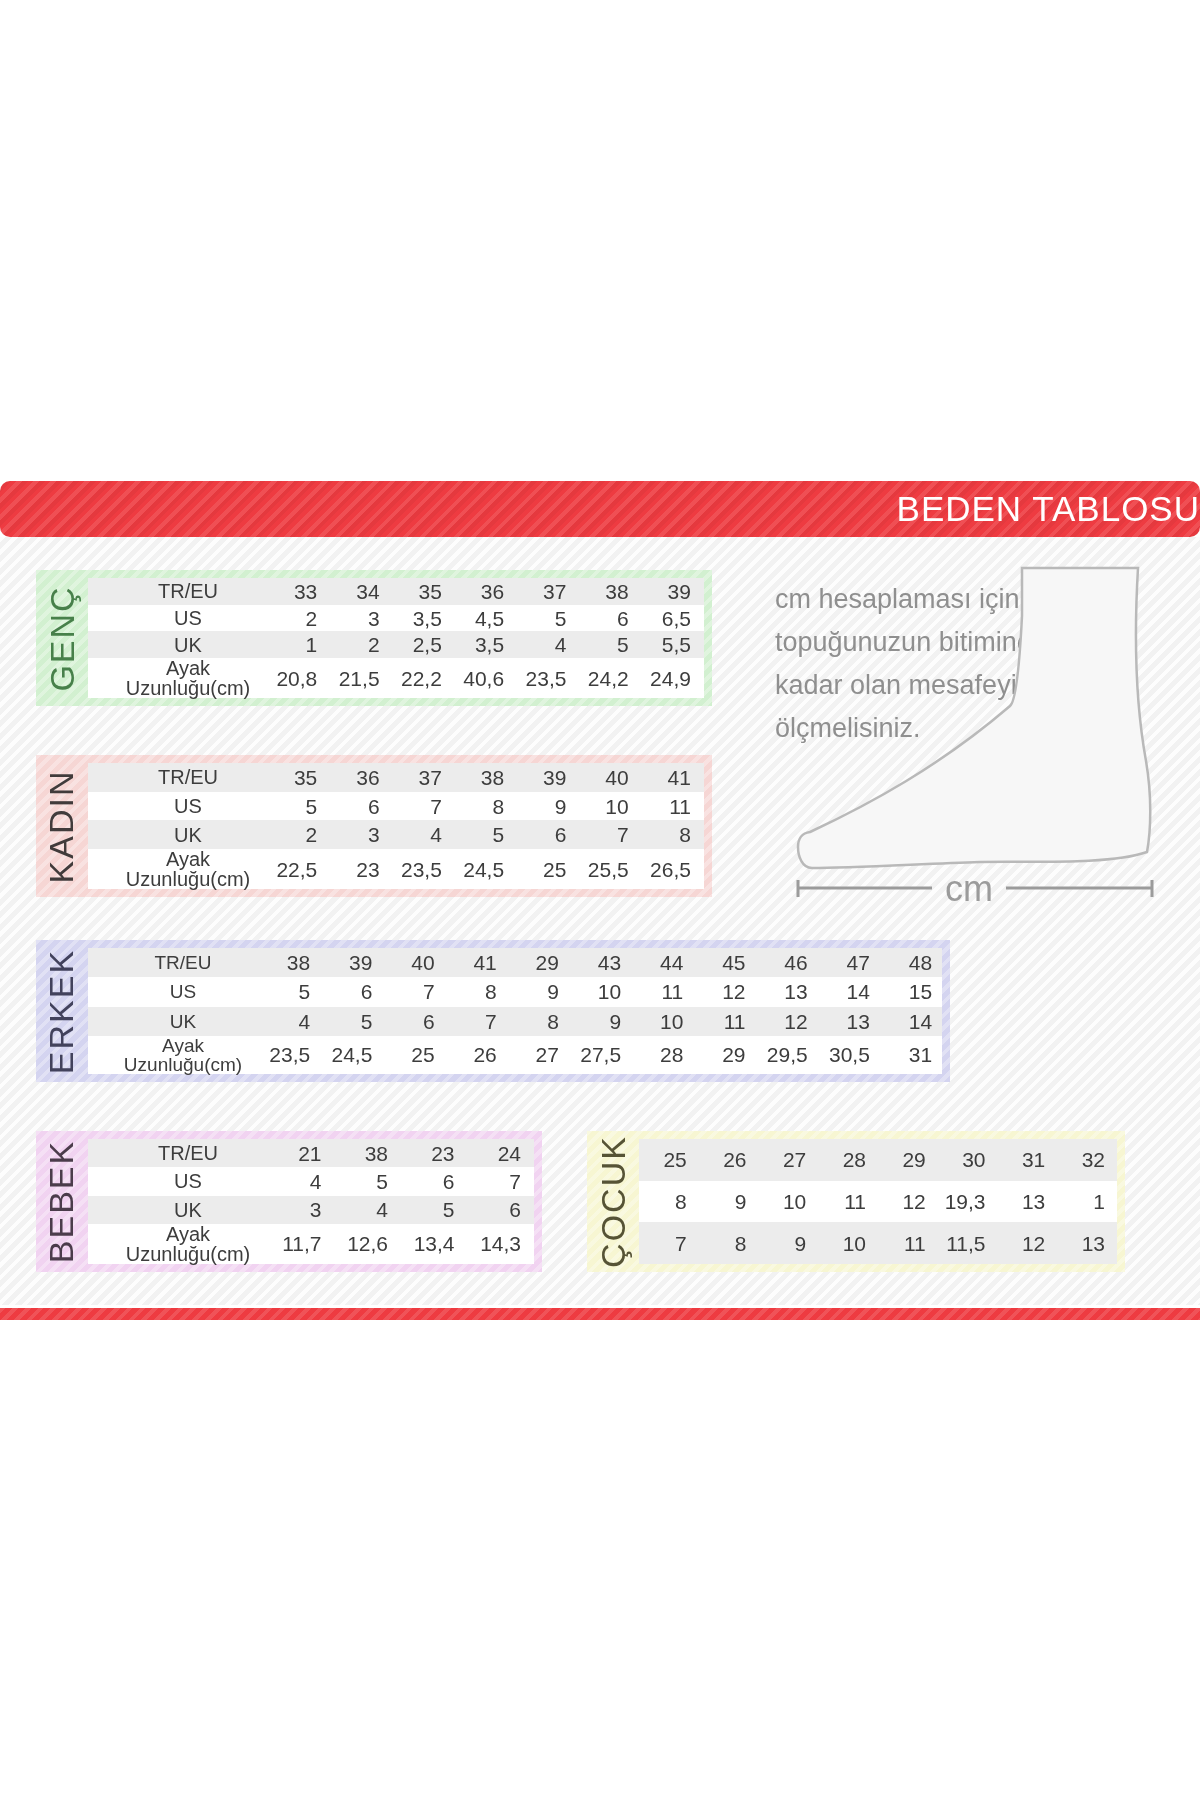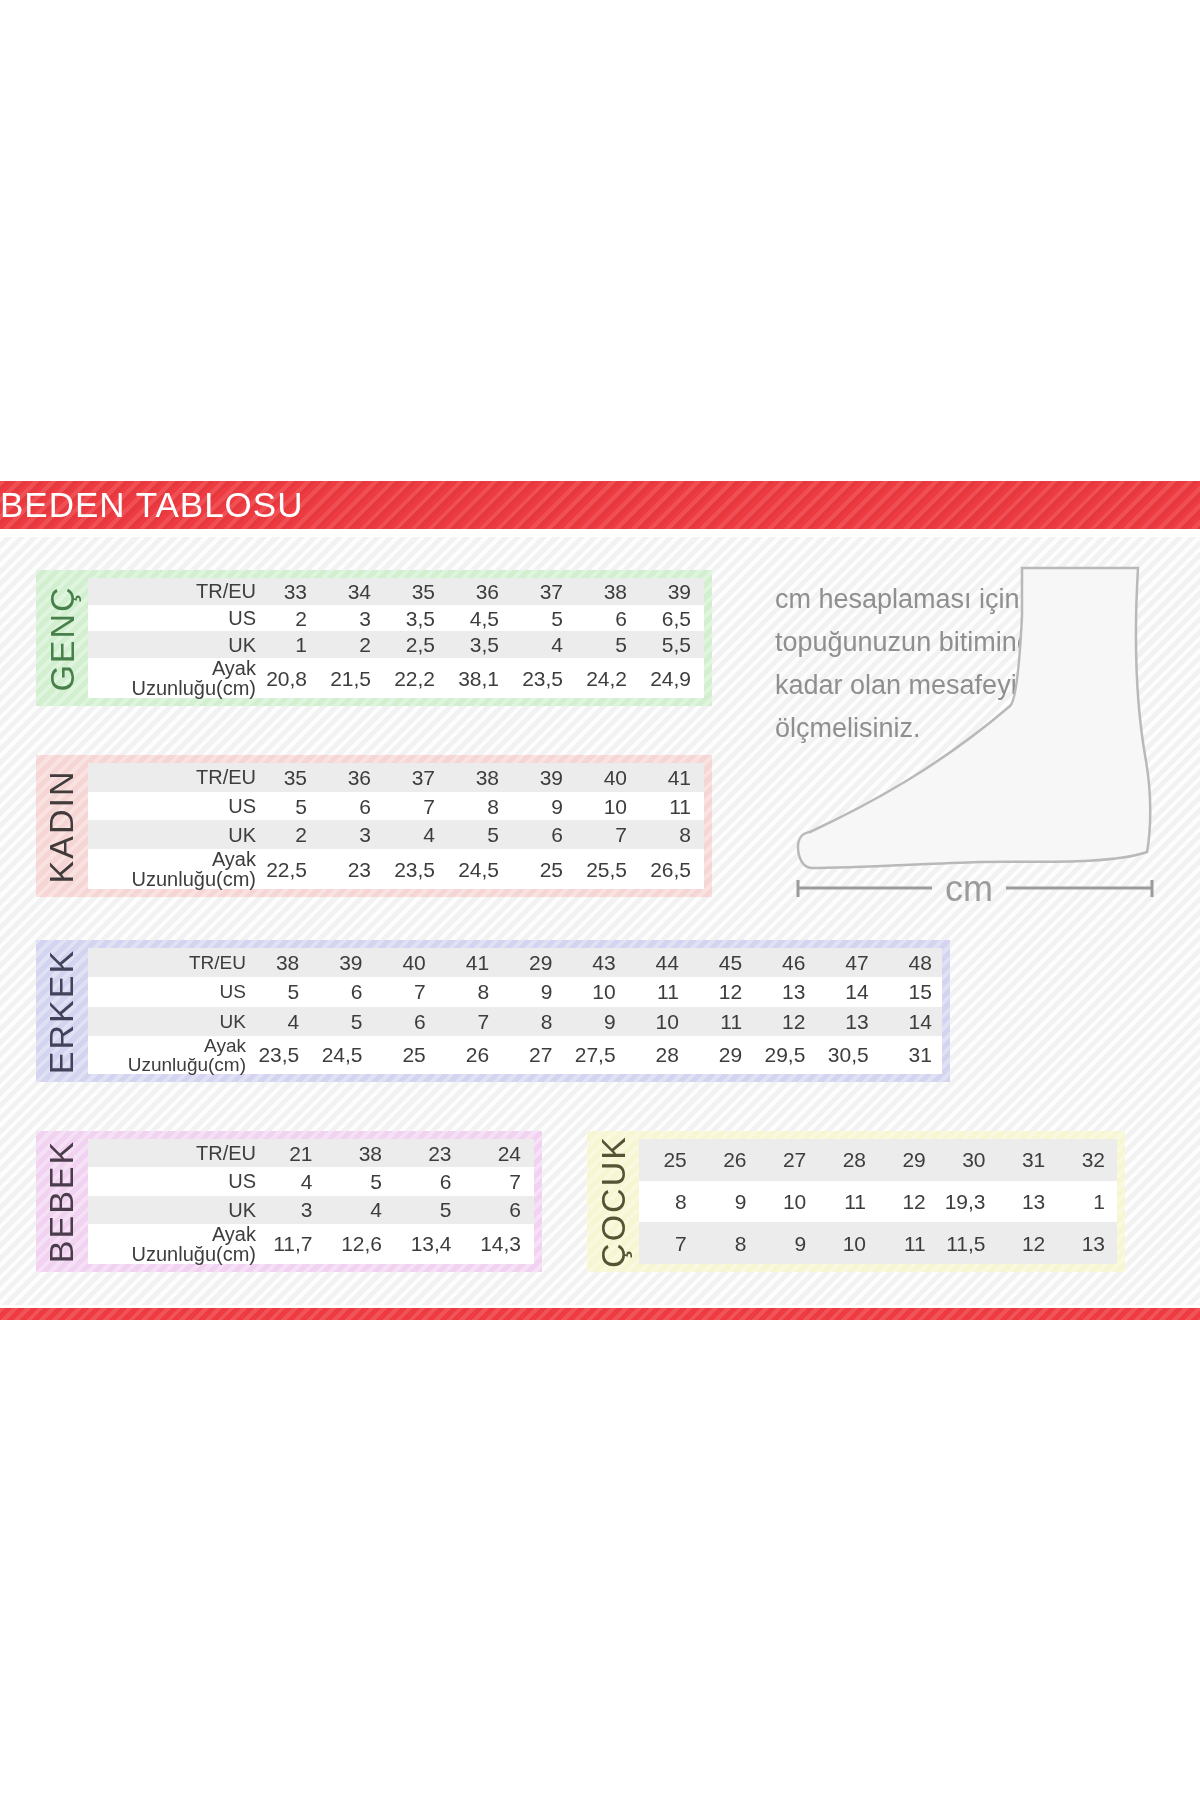--- a/index.html
+++ b/index.html
@@ -11,24 +11,24 @@
     --cocuk-bg:#f7f6d2; --cocuk-text:#565335;
     --row-alt:#ececec; --cell-text:#3d3d3d;
     --foot-line:#b9b9b9; --measure:#9b9b9b; --instr:#8f8f8f;
   }
   html,body{margin:0;padding:0;}
   body{font-family:"Liberation Sans",sans-serif;background:#ffffff;}
   .page{position:relative;width:1200px;height:1800px;background:#ffffff;overflow:hidden;}
 
   
   .title-band{
-    position:absolute;left:0;top:481px;width:1200px;height:48px;
+    position:absolute;left:0;top:481px;width:1200px;height:56px;
     background-color:var(--band-red);
     background-image:repeating-linear-gradient(135deg,rgba(255,255,255,0.10) 0 4px,rgba(0,0,0,0.04) 4px 8px,transparent 8px 12px);
-    display:flex;align-items:center;justify-content:flex-start;
+    display:flex;align-items:center;justify-content:flex-end;border-radius:10px;
   }
   .title-band h1{
     margin:0;color:#ffffff;font-size:35px;font-weight:normal;letter-spacing:1px;
   }
 
   
   .content-bg{
     position:absolute;left:0;top:537px;width:1200px;height:768px;
     background-color:var(--bg-base);
     background-image:repeating-linear-gradient(135deg,rgba(255,255,255,0.85) 0 4px,transparent 4px 9px);
@@ -64,21 +64,21 @@
   .bebek .side-label span{color:var(--bebek-text);}
   .cocuk .side-label span{color:var(--cocuk-text);}
 
   .ttable{
     position:absolute;left:52px;top:8px;right:8px;bottom:8px;
     background:#ffffff;display:flex;flex-direction:column;
   }
   .trow{flex:1;display:flex;align-items:center;}
   .trow:nth-child(odd){background:var(--row-alt);}
   .cell{color:var(--cell-text);font-size:21px;line-height:1;}
-  .cell.lbl{width:160px;flex:0 0 160px;padding-left:8px;text-align:right;font-size:20px;}
+  .cell.lbl{width:160px;flex:0 0 160px;padding-left:20px;text-align:center;font-size:20px;}
   .erkek .cell.lbl{width:150px;flex:0 0 150px;font-size:19px;}
   .cell.val{flex:1;text-align:right;padding-right:13px;}
   .erkek .cell.val{padding-right:10px;}
   .cocuk .cell.val{padding-right:12px;}
 
   
   .instruction{
     position:absolute;left:775px;top:578px;width:300px;
     color:var(--instr);font-size:27px;line-height:43px;
   }
@@ -134,21 +134,21 @@
           <div class="cell val">3,5</div>
           <div class="cell val">4</div>
           <div class="cell val">5</div>
           <div class="cell val">5,5</div>
         </div>
         <div class="trow">
           <div class="cell lbl">Ayak Uzunluğu(cm)</div>
           <div class="cell val">20,8</div>
           <div class="cell val">21,5</div>
           <div class="cell val">22,2</div>
-          <div class="cell val">38,1</div>
+          <div class="cell val">40,6</div>
           <div class="cell val">23,5</div>
           <div class="cell val">24,2</div>
           <div class="cell val">24,9</div>
         </div>
       </div>
   </section>
 
   <section class="size-table kadin">
     <div class="side-label">
       <span>KADIN</span>

